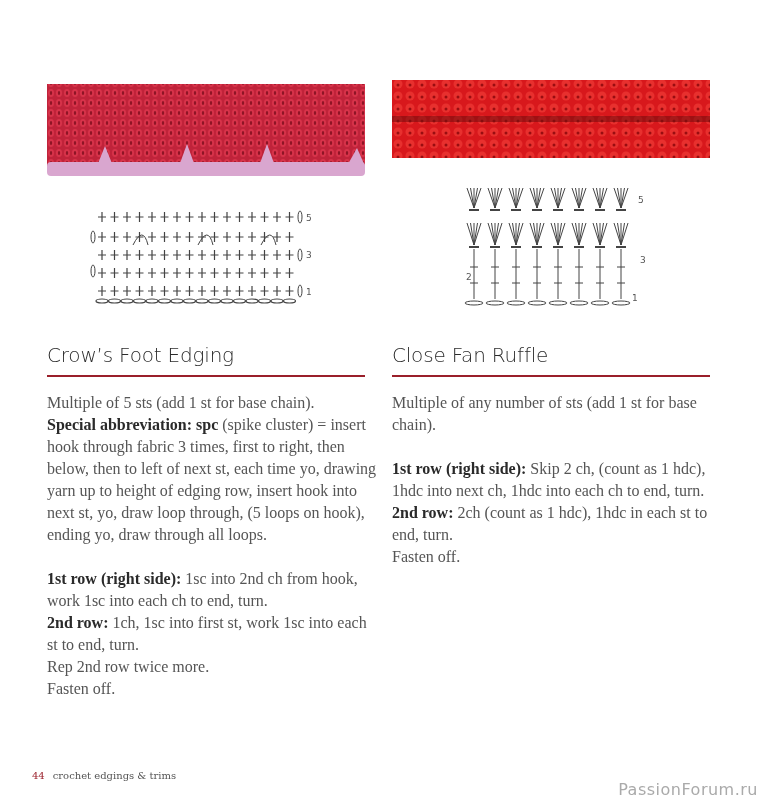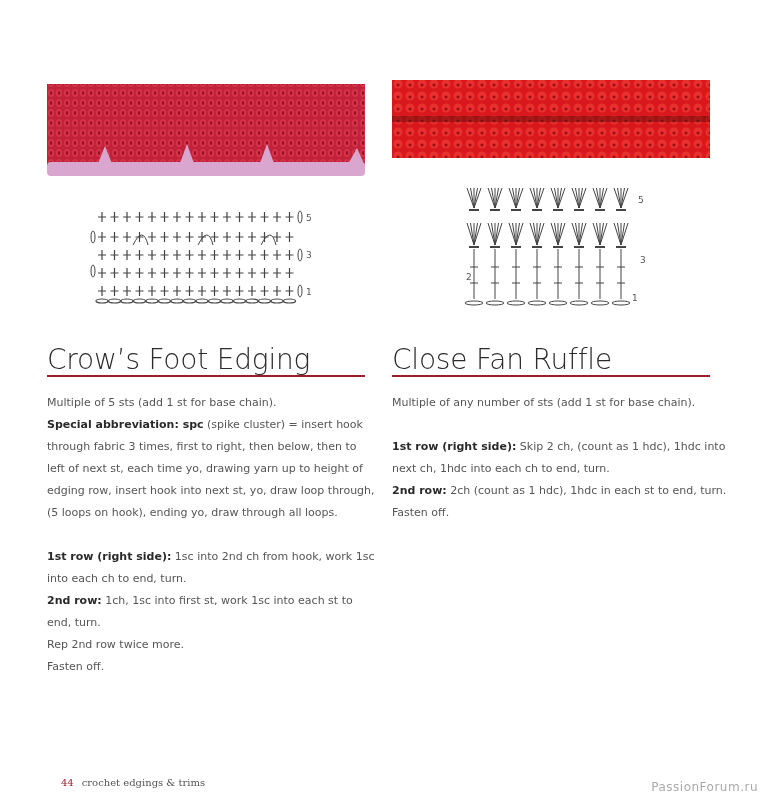--- a/index.html
+++ b/index.html
@@ -4,35 +4,35 @@
 <style>
   html, body { margin:0; padding:0; background:#ffffff; }
   body { width:766px; height:800px; position:relative; overflow:hidden;
          font-family:"DejaVu Sans", sans-serif; color:#3a3a3a; }
   .photo { position:absolute; overflow:hidden; }
   #photo-left { left:47px; top:78px; width:318px; height:105px; }
   #photo-right { left:392px; top:78px; width:318px; height:82px; }
   .diagram { position:absolute; }
   #diagram-left { left:88px; top:205px; width:235px; height:100px; }
   #diagram-right { left:460px; top:183px; width:190px; height:125px; }
-  .title { position:absolute; font-size:28px; font-weight:300; color:#2b2b2b; letter-spacing:-0.2px; }
+  .title { position:absolute; font-size:20px; font-weight:300; color:#2b2b2b; letter-spacing:-0.2px; }
   #title-left { left:47px; top:343px; }
   #title-right { left:392px; top:343px;text-align:center; }
   .rule { position:absolute; height:2px; background:#9a1f2a; }
   #rule-left { left:47px; top:375px; width:318px; }
   #rule-right { left:392px; top:375px; width:318px; }
-  .body-text { position:absolute; font-size:11px; line-height:22px; color:#555; }
+  .body-text { position:absolute; font-size:16px; line-height:22px; color:#555;font-family:Liberation Serif, serif; }
   #text-left { left:47px; top:392px; width:330px; }
   #text-right { left:392px; top:392px; width:340px; }
   .body-text p { margin:0; }
   .body-text b { color:#2a2a2a; font-weight:bold; }
   .gap { height:22px; }
-  #footer { position:absolute; left:61px; top:770px; font-family:"DejaVu Serif", serif; font-size:10px; color:#555;margin-top:7px; }
+  #footer { position:absolute; left:32px; top:770px; font-family:"DejaVu Serif", serif; font-size:10px; color:#555; }
   #footer .pg { color:#9a1f2a; margin-right:8px; }
-  #watermark { position:absolute; right:8px; top:780px; font-size:12px; color:#aaa; letter-spacing:0.5px; }
+  #watermark { position:absolute; right:8px; top:780px; font-size:16px; color:#aaa; letter-spacing:0.5px; }
 </style>
 </head>
 <body>
 
 <div class="photo" id="photo-left">
   <svg width="318" height="105" viewBox="0 0 318 105">
     <defs>
       <pattern id="knitL" width="8" height="10" patternUnits="userSpaceOnUse">
         <rect width="8" height="10" fill="#c0233a"></rect>
         <ellipse cx="4" cy="5" rx="3" ry="4" fill="#d8334a"></ellipse>

